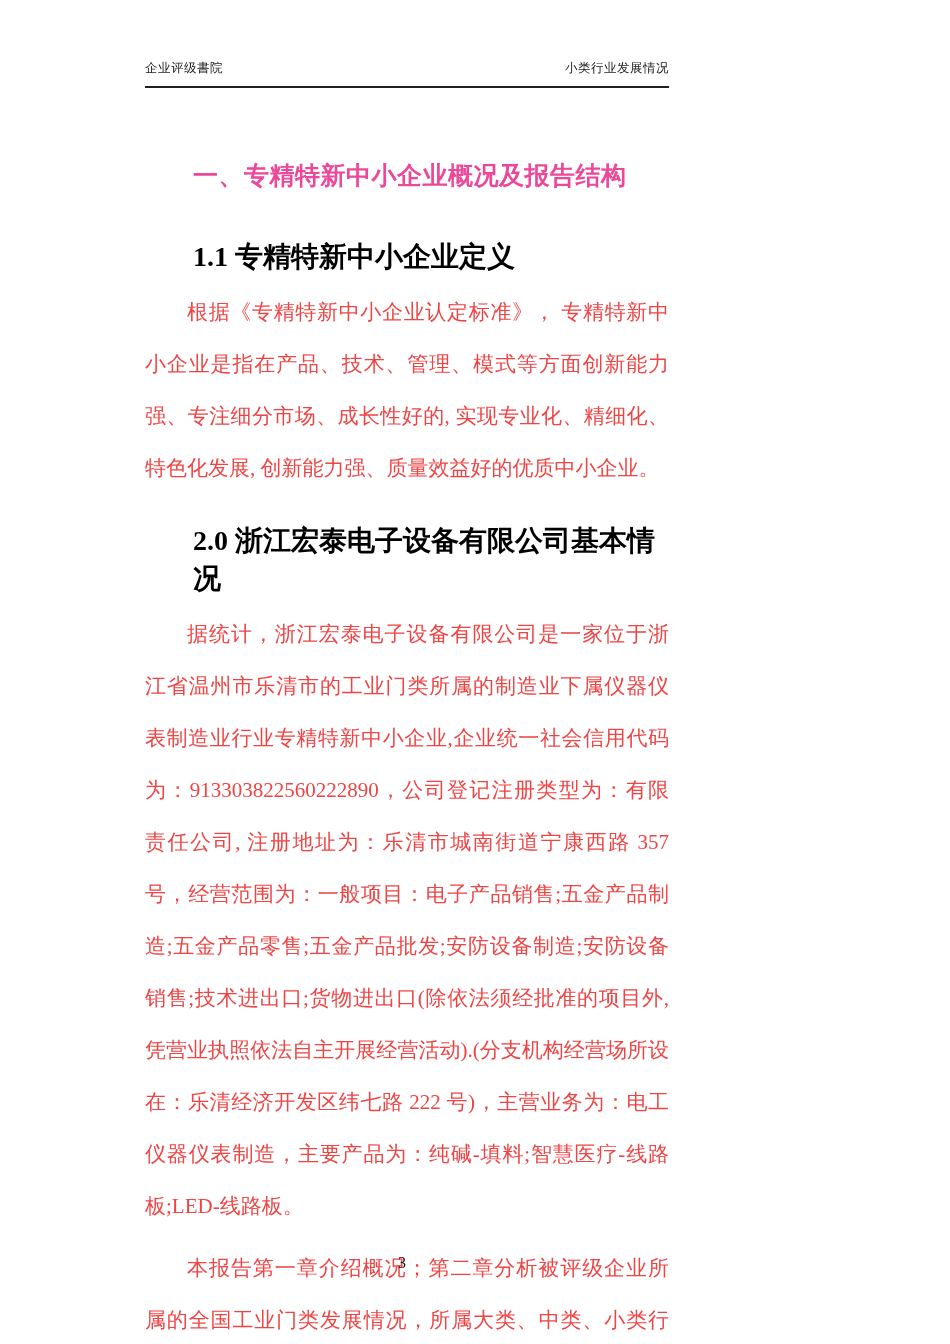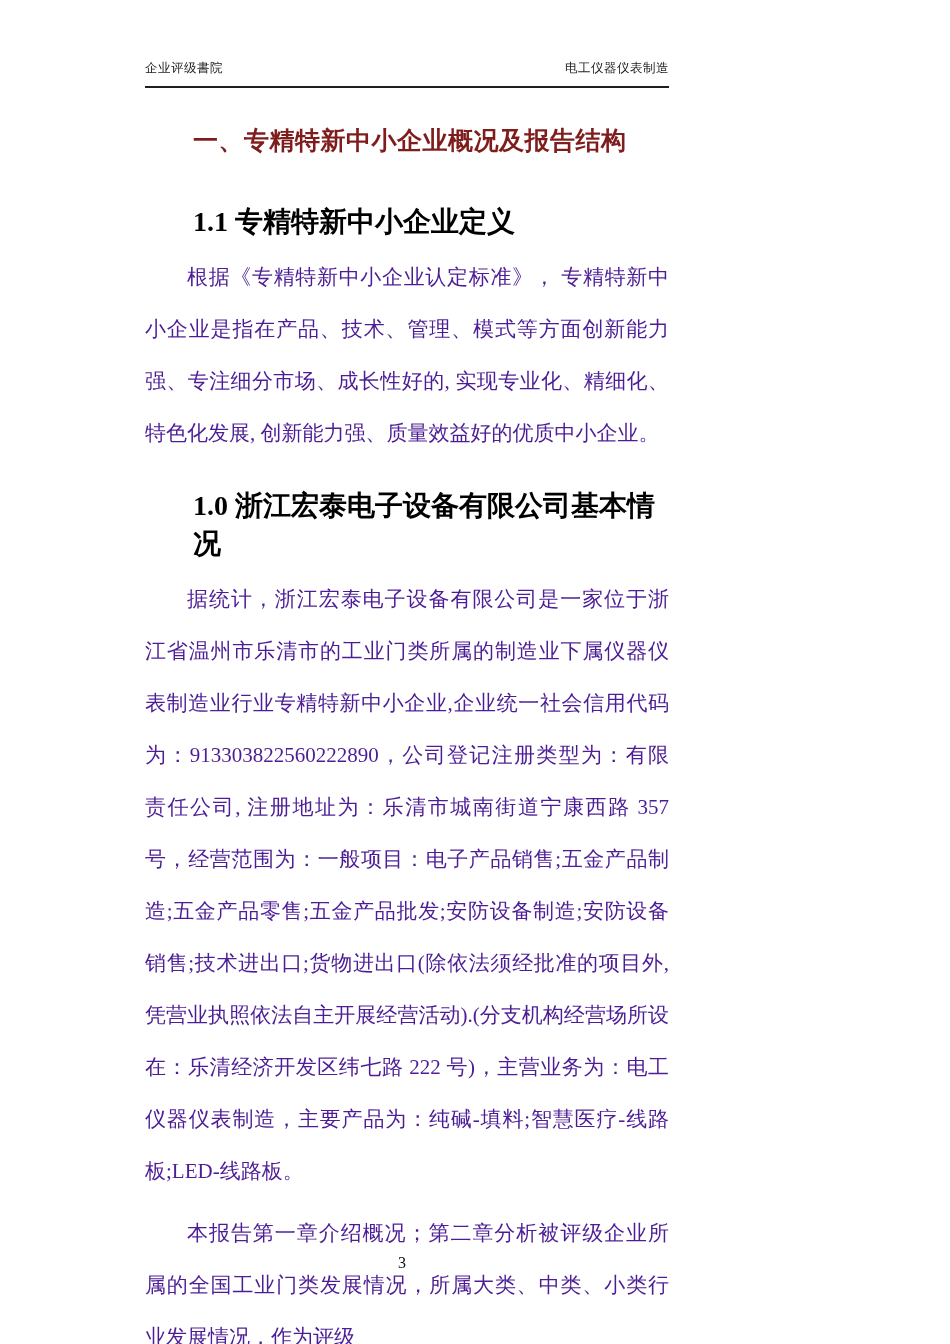--- a/index.html
+++ b/index.html
@@ -23,72 +23,72 @@
     justify-content: space-between;
     align-items: flex-end;
     padding-top: 60px;
     padding-bottom: 9px;
     border-bottom: 2px solid #1f1f1f;
     font-size: 12.5px;
     color: #222222;
     letter-spacing: 0.5px;
   }
   .doc-title {
-    margin-top: 36px;
+    margin-top: 71px;
     padding-left: 48px;
     font-size: 25px;
     font-weight: 700;
-    color: #7f1d1d;
+    color: #ec4899;
     letter-spacing: 0.5px;
   }
   .section-heading {
     padding-left: 48px;
     font-size: 28px;
     font-weight: 700;
     color: #000000;
   }
   .heading-1-1 { margin-top: 46px; }
   .heading-1-2 { margin-top: 28px; }
   .heading-1-3 { margin-top: 22px; }
   .para {
     margin-top: 10px;
     font-size: 21px;
     line-height: 52px;
     text-align: justify;
     text-justify: inter-ideograph;
     text-indent: 2em;
-    color: #4c1d95;
+    color: #ef4444;
   }
   .footer {
     position: absolute;
     bottom: 72px;
     left: 0;
     right: 0;
     text-align: center;
     font-size: 16px;
     color: #111111;
   }
 </style>
 </head>
 <body>
 
 <div class="page">
 
   <div class="header">
     <span class="header-left">企业评级書院</span>
-    <span class="header-right">电工仪器仪表制造</span>
+    <span class="header-right">小类行业发展情况</span>
   </div>
 
   <h1 class="doc-title">一、专精特新中小企业概况及报告结构</h1>
 
   <h2 class="section-heading heading-1-1">1.1 专精特新中小企业定义</h2>
 
   <p class="para">根据《专精特新中小企业认定标准》， 专精特新中小企业是指在产品、技术、管理、模式等方面创新能力强、专注细分市场、成长性好的, 实现专业化、精细化、特色化发展, 创新能力强、质量效益好的优质中小企业。</p>
 
-  <h2 class="section-heading heading-1-2">1.0 浙江宏泰电子设备有限公司基本情况</h2>
+  <h2 class="section-heading heading-1-2">2.0 浙江宏泰电子设备有限公司基本情况</h2>
 
   <p class="para">据统计，浙江宏泰电子设备有限公司是一家位于浙江省温州市乐清市的工业门类所属的制造业下属仪器仪表制造业行业专精特新中小企业,企业统一社会信用代码为：913303822560222890，公司登记注册类型为：有限责任公司, 注册地址为：乐清市城南街道宁康西路 357 号，经营范围为：一般项目：电子产品销售;五金产品制造;五金产品零售;五金产品批发;安防设备制造;安防设备销售;技术进出口;货物进出口(除依法须经批准的项目外,凭营业执照依法自主开展经营活动).(分支机构经营场所设在：乐清经济开发区纬七路 222 号)，主营业务为：电工仪器仪表制造，主要产品为：纯碱-填料;智慧医疗-线路板;LED-线路板。</p>
 
 
   <p class="para">本报告第一章介绍概况；第二章分析被评级企业所属的全国工业门类发展情况，所属大类、中类、小类行业发展情况，作为评级</p>
 
   <div class="footer">
     <span>3</span>
   </div>
 

